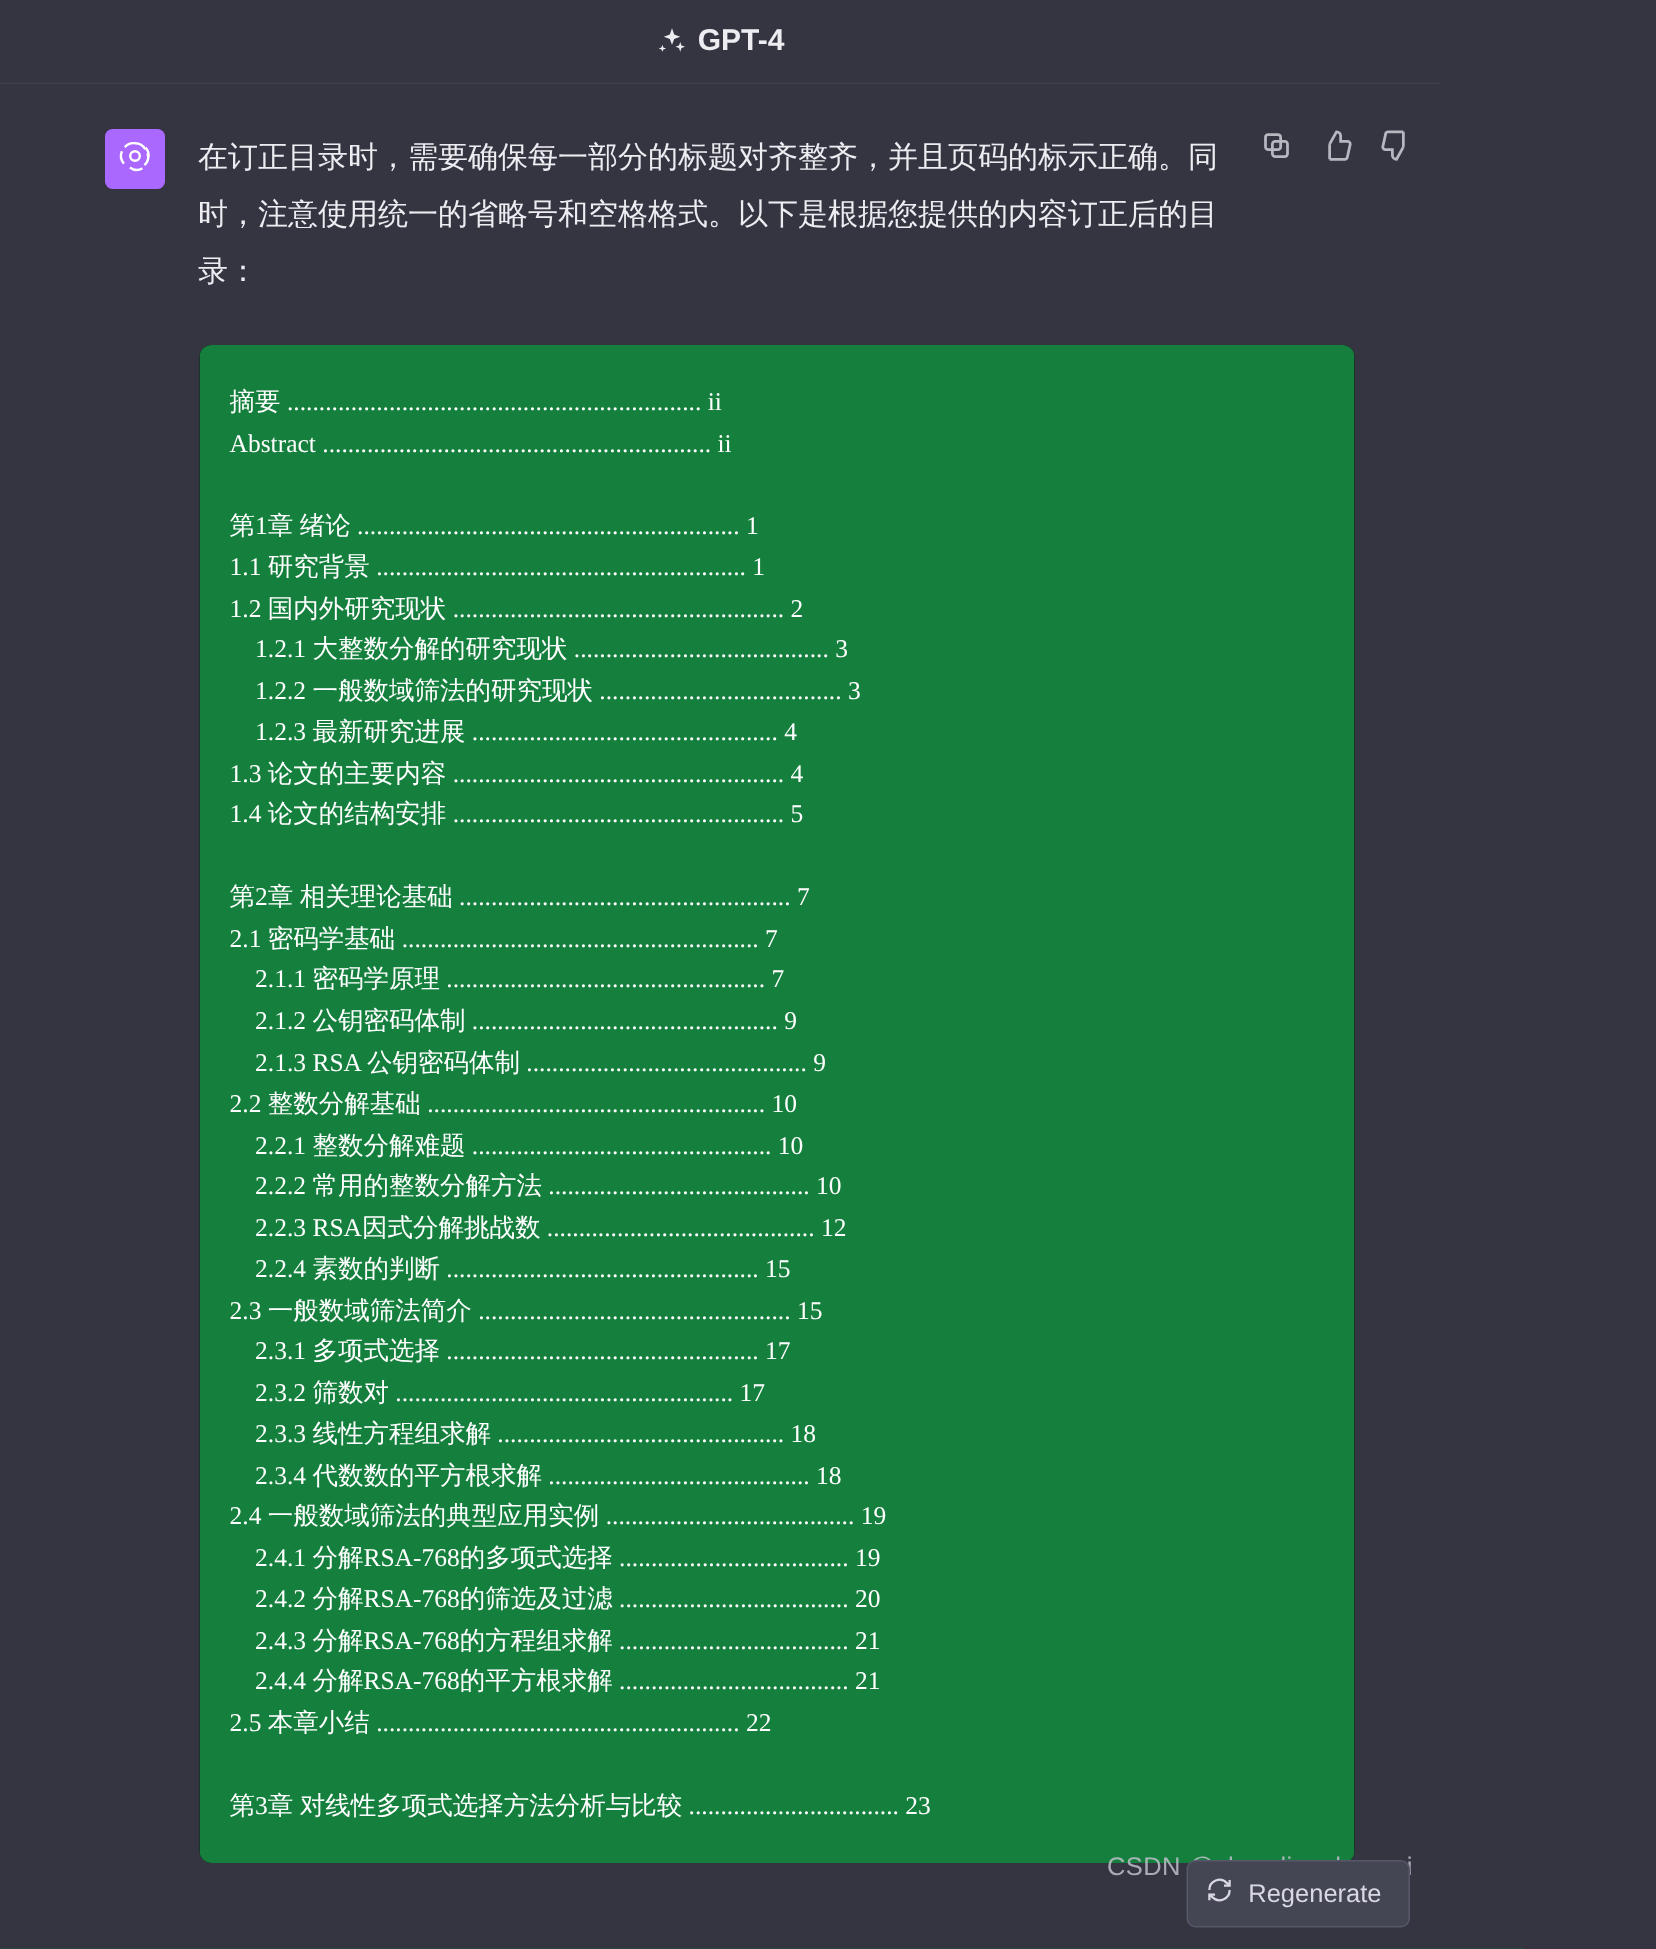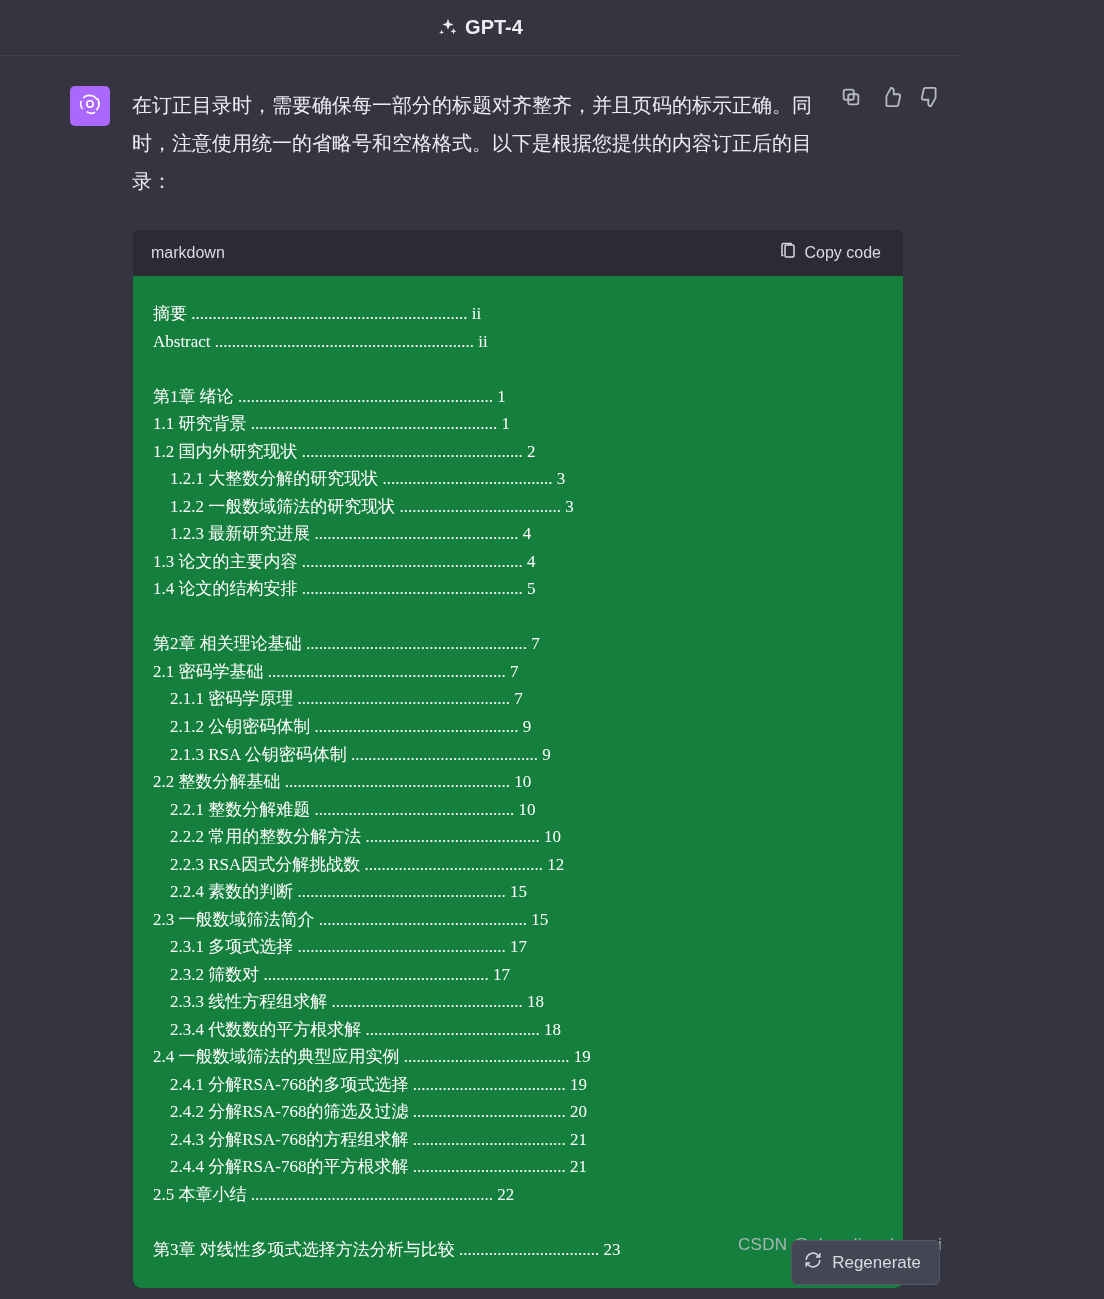--- a/index.html
+++ b/index.html
@@ -193,32 +193,20 @@
         <svg viewBox="0 0 24 24" fill="none" stroke="currentColor" stroke-width="1.6">
           <circle cx="12" cy="12" r="3.2"></circle>
           <path d="M12 3.5c3 0 5.5 1.6 6.8 4M20.3 10.2c1 2.8.2 5.9-2 7.9M17 20.2c-2.7 1.5-6 1.3-8.4-.5M4.6 17.1c-2-2.3-2.5-5.5-1.3-8.2M5.2 6.1C7 4 9.8 3 12.6 3.6M19 6.4c1.8 1.9 2.5 4.7 1.8 7.2"></path>
         </svg>
       </span>
     </div>
     <div class="message-body">在订正目录时，需要确保每一部分的标题对齐整齐，并且页码的标示正确。同时，注意使用统一的省略号和空格格式。以下是根据您提供的内容订正后的目录：</div>
   </div>
 
   <div class="code-block">
-    <div class="code-header">
-      <span>markdown</span>
-      <button class="copy-btn">
-        <span>
-          <svg viewBox="0 0 24 24" fill="none" stroke="currentColor" stroke-width="2">
-              <rect x="8" y="4" width="12" height="16" rx="2"></rect>
-              <path d="M16 4V2H6a2 2 0 00-2 2v14h2"></path>
-            </svg>
-        </span>
-        <span>Copy code</span>
-      </button>
-    </div>
     <pre class="code-body" id="code-body">摘要 ................................................................. ii
 Abstract ............................................................. ii
 
 第1章 绪论 ............................................................ 1
 1.1 研究背景 .......................................................... 1
 1.2 国内外研究现状 .................................................... 2
     1.2.1 大整数分解的研究现状 ........................................ 3
     1.2.2 一般数域筛法的研究现状 ...................................... 3
     1.2.3 最新研究进展 ................................................ 4
 1.3 论文的主要内容 .................................................... 4

